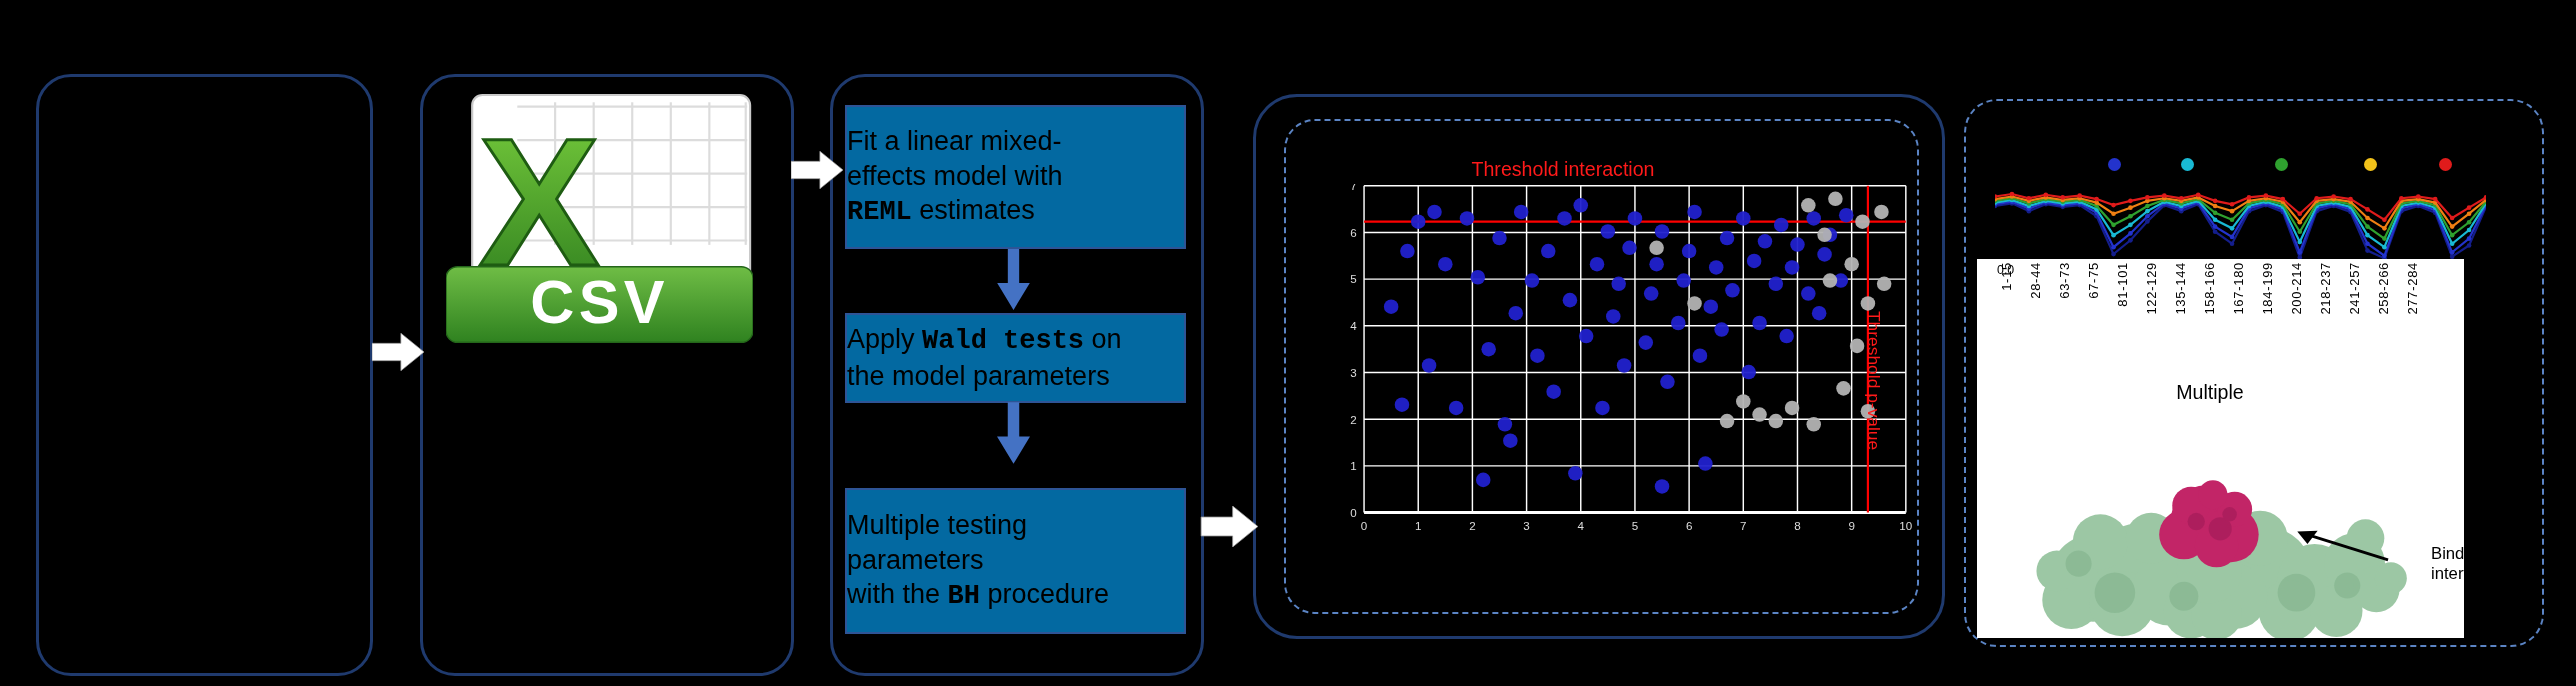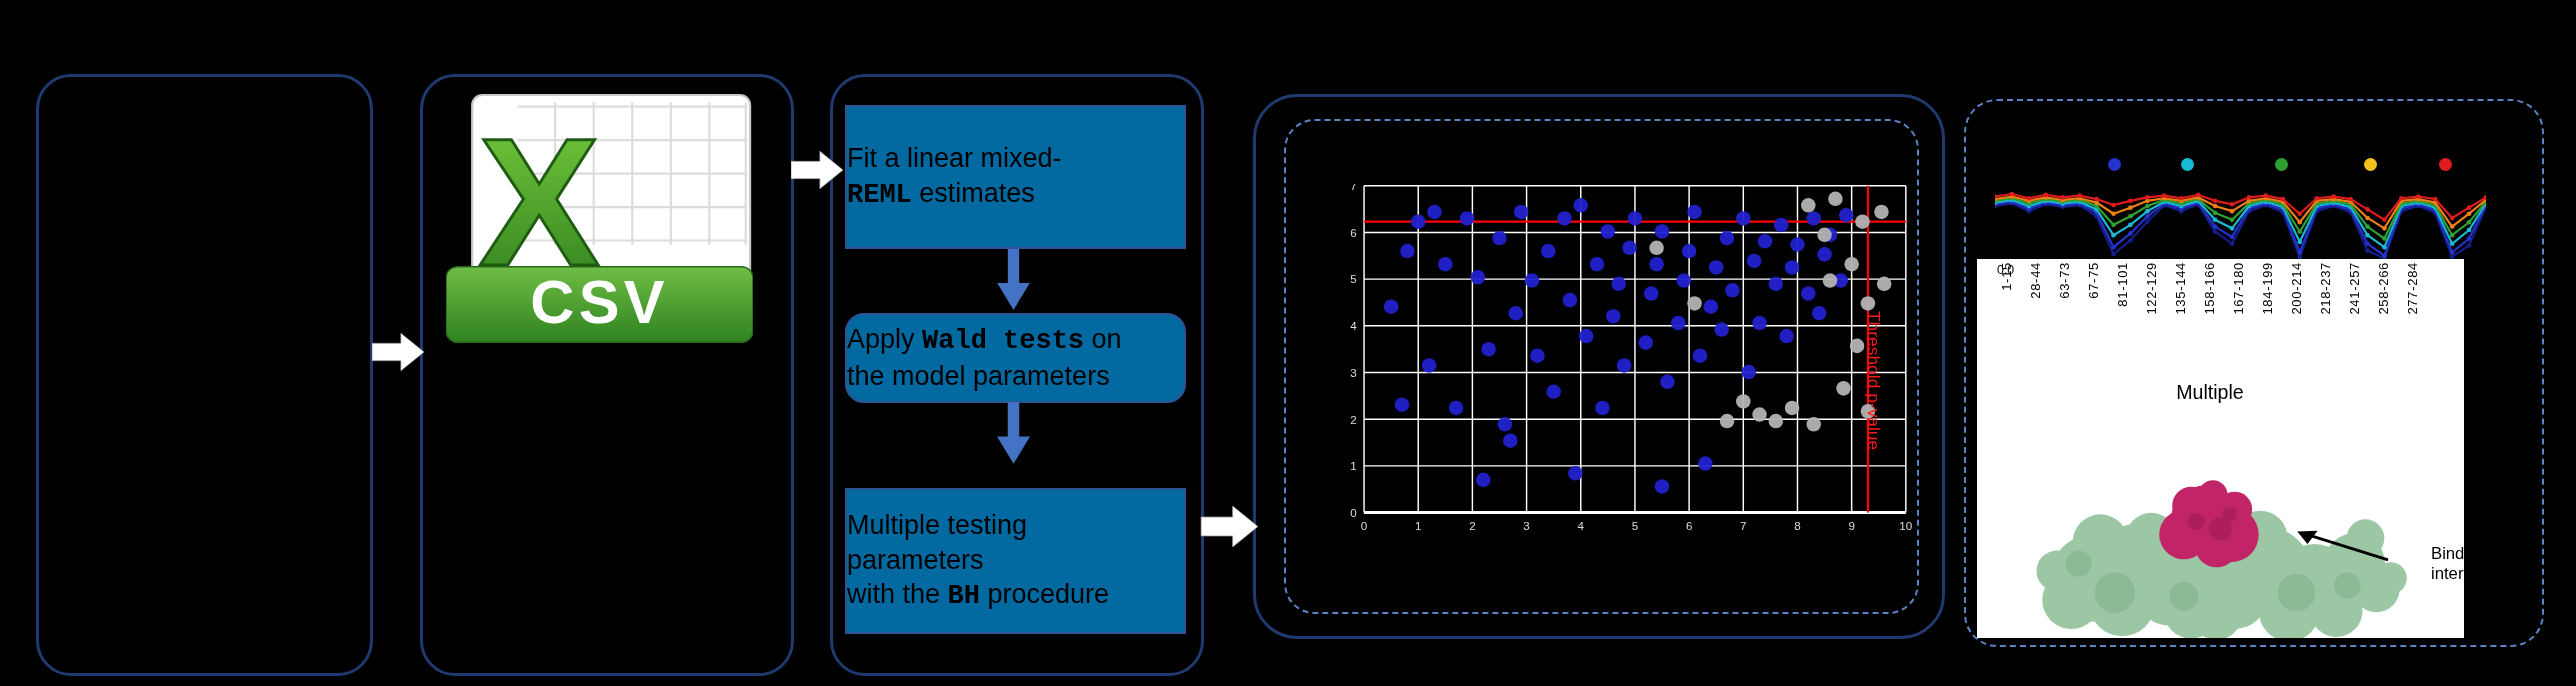--- a/index.html
+++ b/index.html
@@ -72,42 +72,44 @@
         <line x1="98" y1="158" x2="414" y2="158"></line>
       <line x1="98" y1="204" x2="414" y2="204"></line>
     </g>
     <text x="128" y="238" text-anchor="middle" font-family="Liberation Sans, sans-serif" font-size="250" font-weight="bold" fill="url(#gx)" stroke="#1e5c12" stroke-width="4">X</text>
     <rect x="0" y="240" width="422" height="104" rx="16" fill="url(#gb)" stroke="#24661a" stroke-width="2"></rect>
     <text x="211" y="318" text-anchor="middle" font-family="Liberation Sans, sans-serif" font-size="84" font-weight="bold" fill="#ffffff" letter-spacing="6">CSV</text>
   </svg>
 
   <div class="flowbox" style="left:845px;top:105px;width:337px;height:140px;">
     <div><span>Fit a linear mixed-</span></div>
+    <div><span>effects model with</span></div>
     <div><b>REML</b><span> estimates</span></div>
   </div>
 
   <svg class="arrow-abs" style="left:997px;top:249px;" width="33" height="61" viewBox="0 0 46 86">
     <polygon points="15,0 31,0 31,48 46,48 23,86 0,48 15,48" fill="#4472c4"></polygon>
   </svg>
 
-  <div class="flowbox" style="left:845px;top:313px;width:337px;height:86px;border-radius:19px;">
+  <div class="flowbox" style="left:845px;top:313px;width:337px;height:86px;">
     <div><span>Apply </span><b>Wald tests</b><span> on</span></div>
     <div><span>the model parameters</span></div>
   </div>
 
   <svg class="arrow-abs" style="left:997px;top:401px;" width="33" height="64" viewBox="0 0 46 86">
     <polygon points="15,0 31,0 31,48 46,48 23,86 0,48 15,48" fill="#4472c4"></polygon>
   </svg>
 
   <div class="flowbox" style="left:845px;top:468px;width:337px;height:142px;margin-top:20px;">
     <div><span>Multiple testing</span></div>
     <div><span>parameters</span></div>
     <div><span>with the </span><b>BH</b><span> procedure</span></div>
   </div>
 
+  <div class="scatter-title" style="left:1345px;top:158px;width:436px;">Threshold interaction</div>
   <svg id="scatter-svg" class="arrow-abs" style="left:1335px;top:184px;" width="581" height="355" viewBox="0 0 800 488">
       <line x1="40" y1="2" x2="40" y2="452" stroke="#ffffff" stroke-width="2"></line>
       <text x="40" y="476" fill="#dddddd" font-size="16" text-anchor="middle">0</text>
       <line x1="114.6" y1="2" x2="114.6" y2="452" stroke="#ffffff" stroke-width="2"></line>
       <text x="114.6" y="476" fill="#dddddd" font-size="16" text-anchor="middle">1</text>
       <line x1="189.2" y1="2" x2="189.2" y2="452" stroke="#ffffff" stroke-width="2"></line>
       <text x="189.2" y="476" fill="#dddddd" font-size="16" text-anchor="middle">2</text>
       <line x1="263.8" y1="2" x2="263.8" y2="452" stroke="#ffffff" stroke-width="2"></line>
       <text x="263.8" y="476" fill="#dddddd" font-size="16" text-anchor="middle">3</text>
       <line x1="338.4" y1="2" x2="338.4" y2="452" stroke="#ffffff" stroke-width="2"></line>

